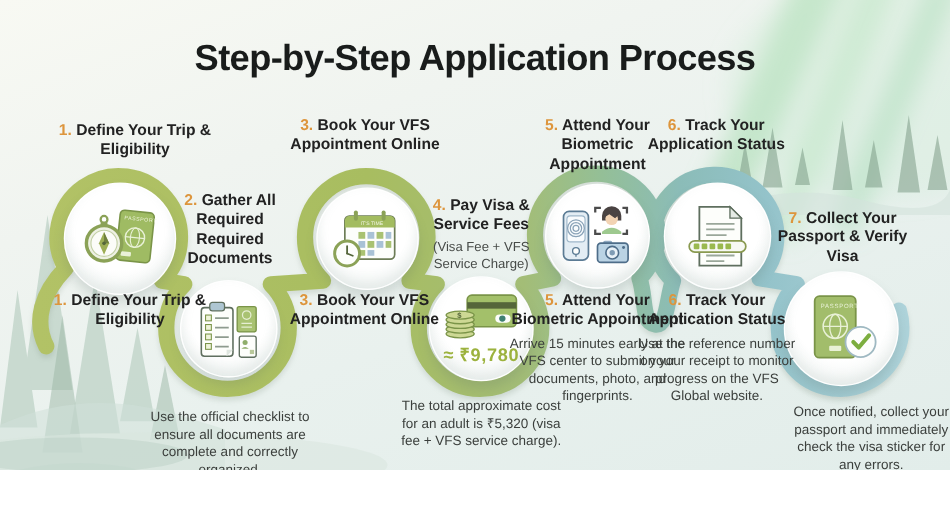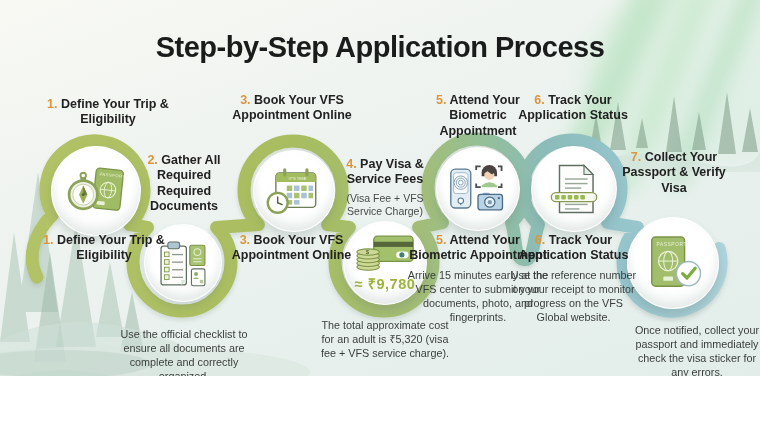--- a/index.html
+++ b/index.html
@@ -44,21 +44,21 @@
   .desc-only{font-size:10.8px;color:#3b3f3c;line-height:1.3;}
   .num{color:#dd953c;}
   .price{font-size:14.5px;font-weight:700;color:#9cb23e;letter-spacing:.5px;margin-top:1px;}
   
   #h1t{left:45px;  top:97px;  width:126px;}
   #h2t{left:136px; top:153px; width:96px;}
   #h3t{left:231px; top:93px;  width:122px;}
   #h4t{left:328px; top:157px; width:114px;}
   #h5t{left:419px; top:93px;  width:118px;}
   #h6t{left:518px; top:93px;  width:110px;}
-  #h7t{left:621px; top:150px; width:106px;}
+  #h7t{left:621px; top:167px; width:106px;}
   #b1{left:37px;  top:233px; width:134px;}
   #b2{left:107px; top:327px; width:154px;}
   #b3{left:223px; top:233px; width:137px;}
   #b4{left:320px; top:318px; width:130px;}
   #b5{left:407px; top:233px; width:142px;}
   #b6{left:507px; top:233px; width:133px;}
   #b7{left:629px; top:323px; width:136px;}
 </style>
 </head>
 <body>

